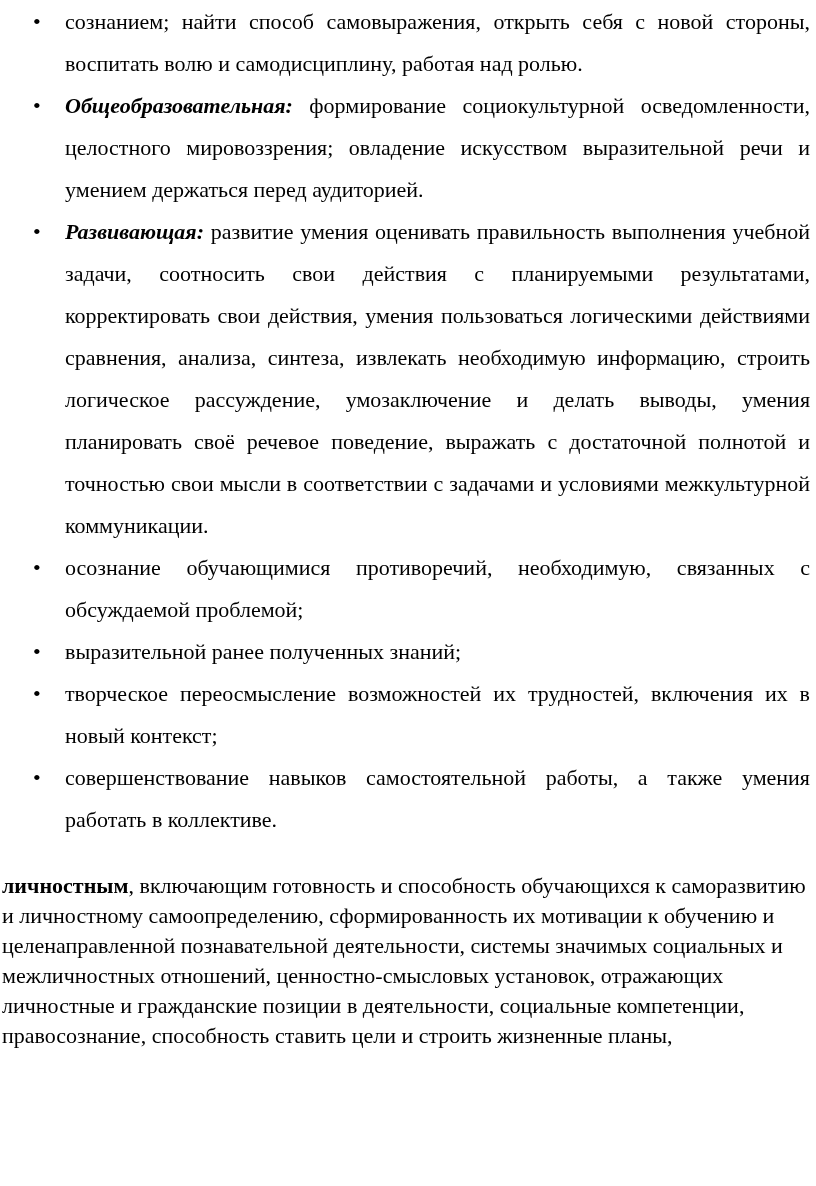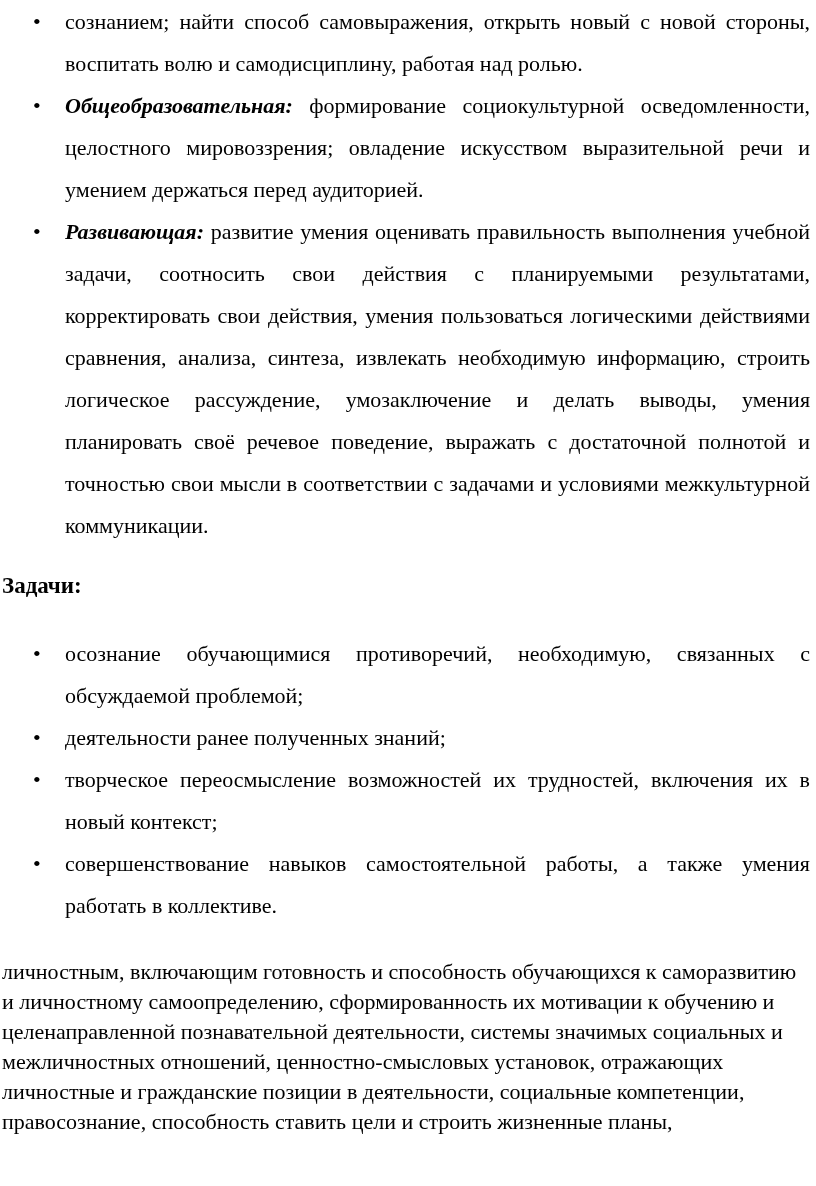--- a/index.html
+++ b/index.html
@@ -33,52 +33,51 @@
     font-weight:bold;
     line-height:34px;
     margin:22px 0 30px 0;
     text-align:left;
   }
   .final-paragraph{
     margin:30px 0 0 0;
     line-height:30px;
     text-align:left;
   }
-  .final-paragraph .lead-b{font-weight:normal;}
+  .final-paragraph .lead-b{font-weight:bold;}
 </style>
 </head>
 <body>
 
 <div class="page">
 
   <section>
     <div class="list-item">
       <span class="marker">•</span>
-      <p><span class="lead-bi"></span><span>сознанием; найти способ самовыражения, открыть новый с новой стороны, воспитать волю и самодисциплину, работая над ролью.</span></p>
+      <p><span class="lead-bi"></span><span>сознанием; найти способ самовыражения, открыть себя с новой стороны, воспитать волю и самодисциплину, работая над ролью.</span></p>
     </div>
     <div class="list-item">
       <span class="marker">•</span>
       <p><span class="lead-bi">Общеобразовательная: </span><span>формирование социокультурной осведомленности, целостного мировоззрения; овладение искусством выразительной речи и умением держаться перед аудиторией.</span></p>
     </div>
     <div class="list-item">
       <span class="marker">•</span>
       <p><span class="lead-bi">Развивающая: </span><span>развитие умения оценивать правильность выполнения учебной задачи, соотносить свои действия с планируемыми результатами, корректировать свои действия, умения пользоваться логическими действиями сравнения, анализа, синтеза, извлекать необходимую информацию, строить логическое рассуждение, умозаключение и делать выводы, умения планировать своё речевое поведение, выражать с достаточной полнотой и точностью свои мысли в соответствии с задачами и условиями межкультурной коммуникации.</span></p>
     </div>
   </section>
 
-  <h2 class="tasks-heading">Задачи:</h2>
 
   <section>
     <div class="list-item">
       <span class="marker">•</span>
       <p>осознание обучающимися противоречий, необходимую, связанных с обсуждаемой проблемой;</p>
     </div>
     <div class="list-item">
       <span class="marker">•</span>
-      <p>деятельности ранее полученных знаний;</p>
+      <p>выразительной ранее полученных знаний;</p>
     </div>
     <div class="list-item">
       <span class="marker">•</span>
       <p>творческое переосмысление возможностей их трудностей, включения их в новый контекст;</p>
     </div>
     <div class="list-item">
       <span class="marker">•</span>
       <p>совершенствование навыков самостоятельной работы, а также умения работать в коллективе.</p>
     </div>
   </section>

